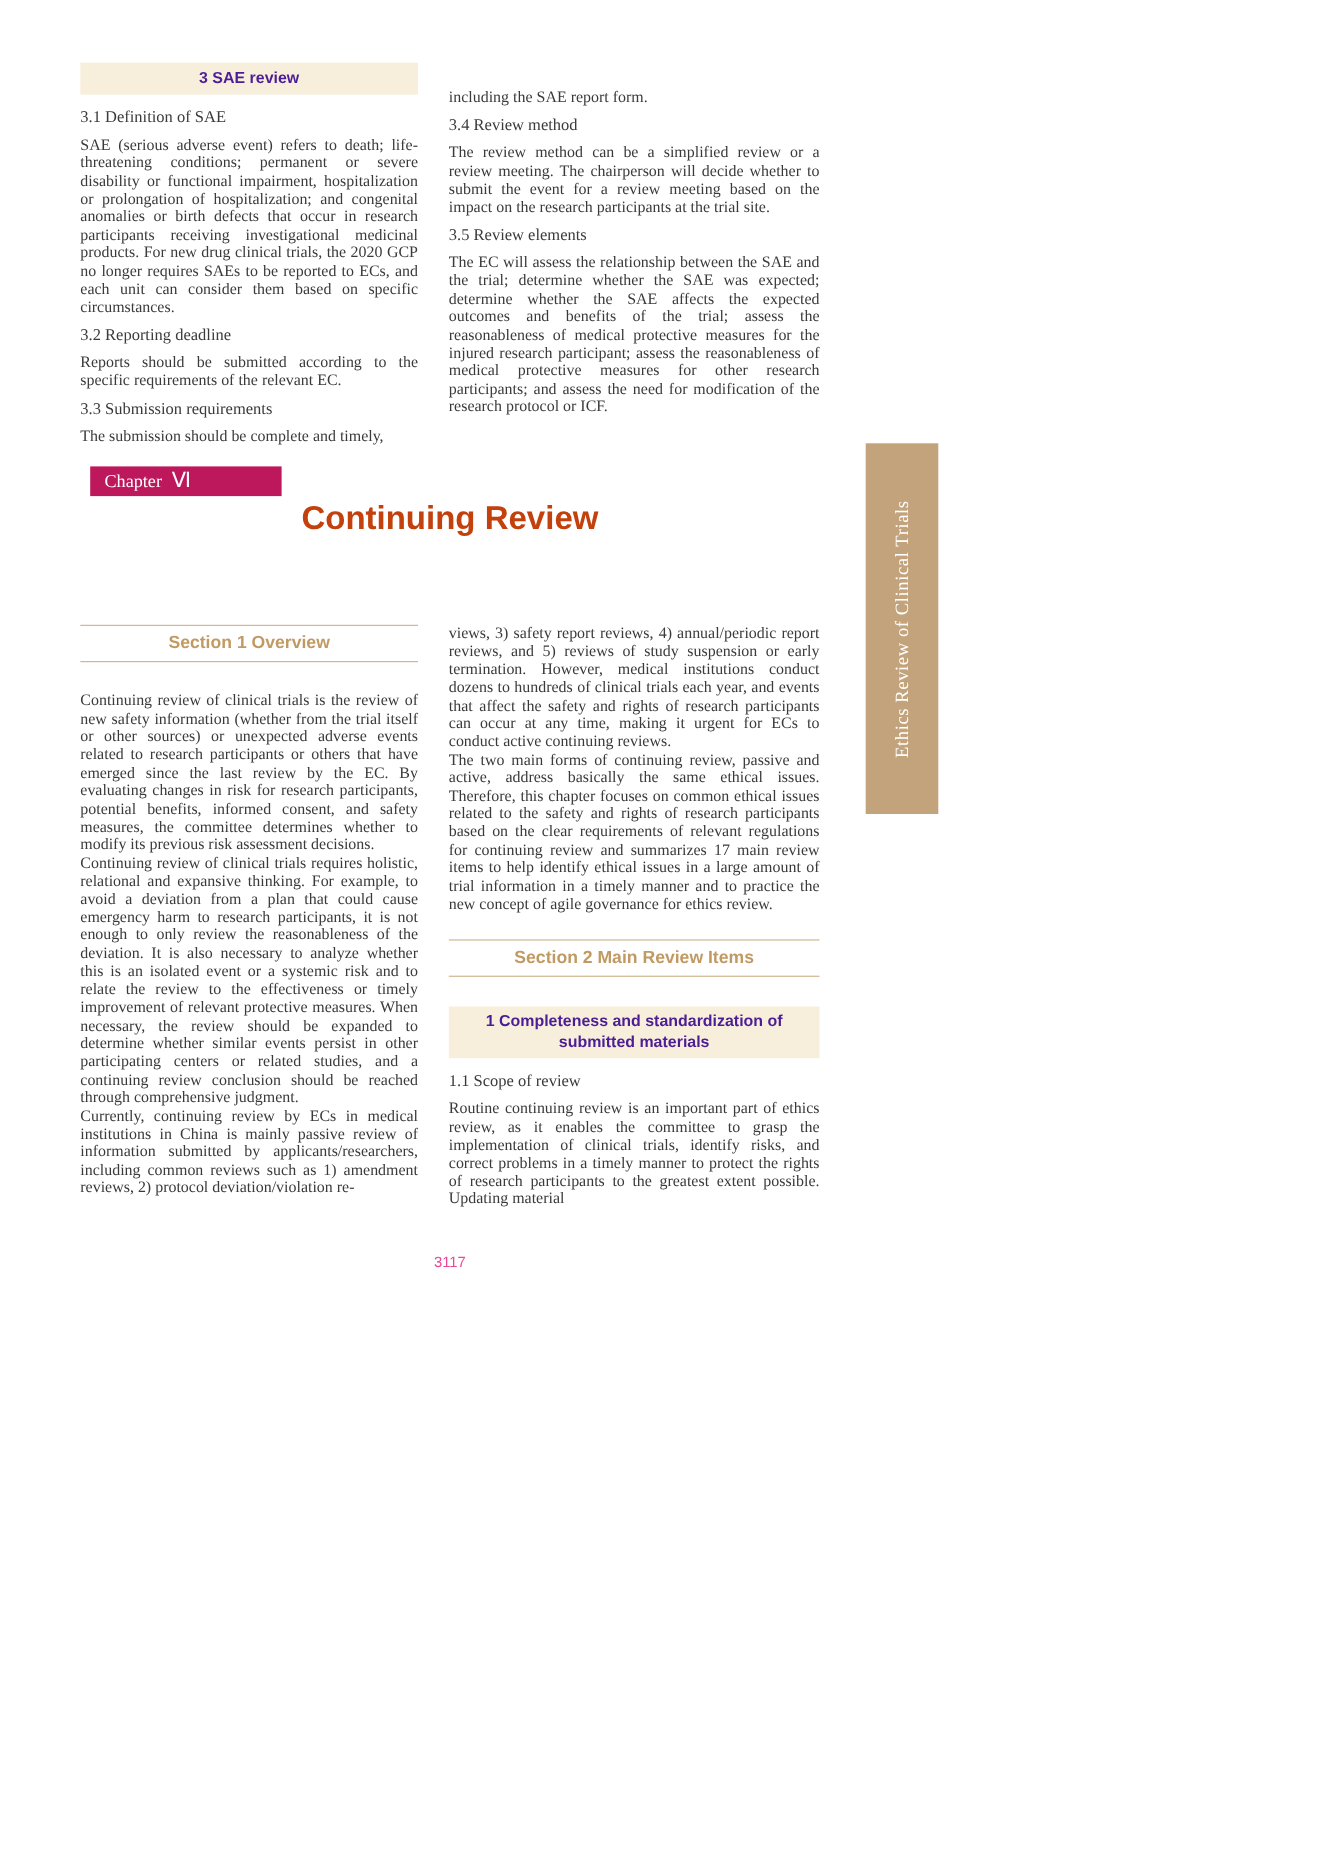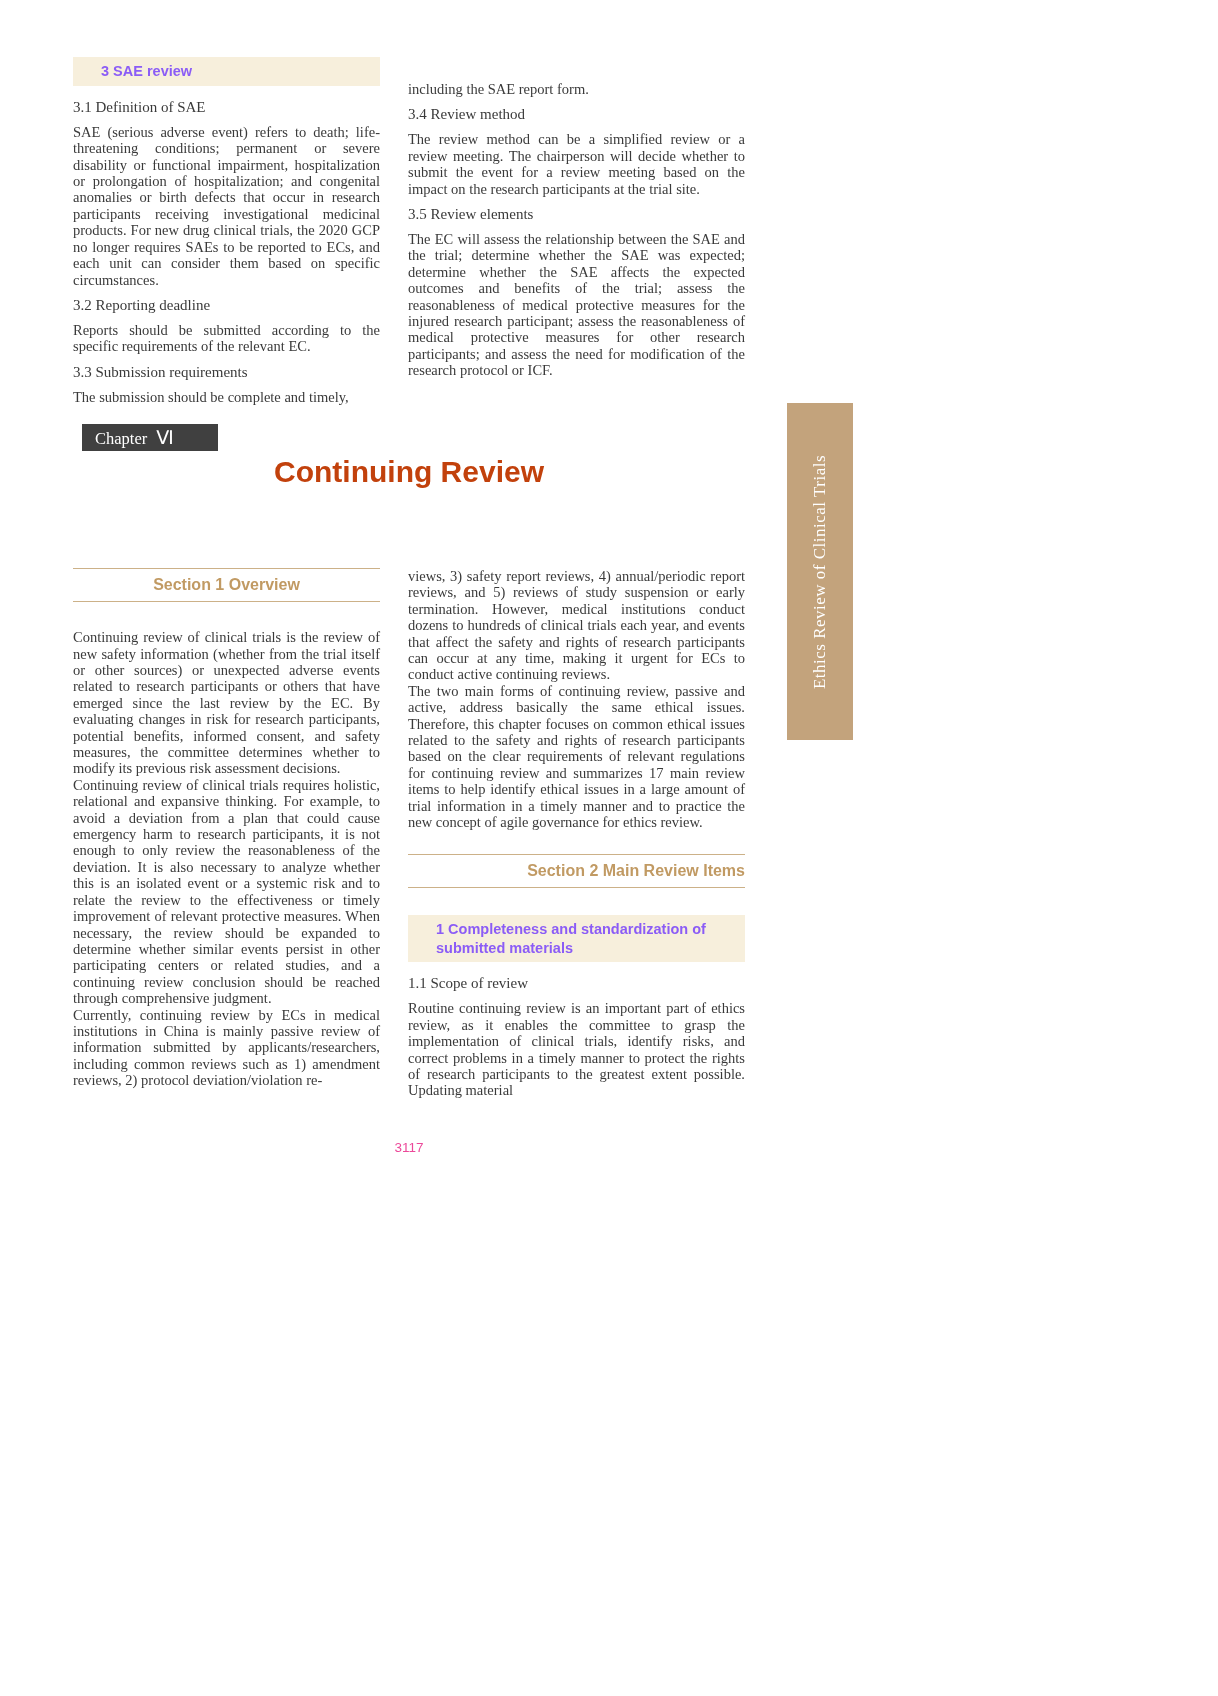--- a/index.html
+++ b/index.html
@@ -34,45 +34,45 @@
   .blk-sub {
     font:15px/17px "Liberation Serif", serif;
     color:#3a3a3a;
     margin:9px 0 8px 0;
   }
   .blk-band + .blk-sub { margin-top:12px; }
 
   
   .blk-band {
     background:#f7efdc;
-    color:#8b5cf6;
+    color:#4c1d95;
     font:bold 14.5px/1.3 "Liberation Sans", sans-serif;
-    text-align:left;
+    text-align:center;
     padding:5px 28px;
   }
   .blk-p + .blk-band, .blk-ruled + .blk-band { margin-top:14px; }
   .blk-band + .blk-sub { margin-top:13px; }
 
   
   .blk-ruled {
     border-top:1px solid #ccb188;
     border-bottom:1px solid #ccb188;
     color:#c19a63;
     font:bold 16px/1.2 "Liberation Sans", sans-serif;
     text-align:center;
     padding:6px 0 7px 0;
     margin-bottom:27px;
   }
-  .blk-p + .blk-ruled { margin-top:23px;text-align:right; }
+  .blk-p + .blk-ruled { margin-top:23px; }
 
   
   .chapter-box {
     position:absolute; left:82px; top:424px;
-    width:136px; height:27px;
-    background:#404040;
+    width:174px; height:27px;
+    background:#be185d;
     color:#ffffff;
     font:16.5px/27px "Liberation Serif", serif;
     padding-left:13px;
   }
   .chapter-box .numeral {
     font-size:19px; margin-left:9px; letter-spacing:1px;
   }
   .chapter-title {
     position:absolute; left:73px; top:454px; width:672px;
     text-align:center;

